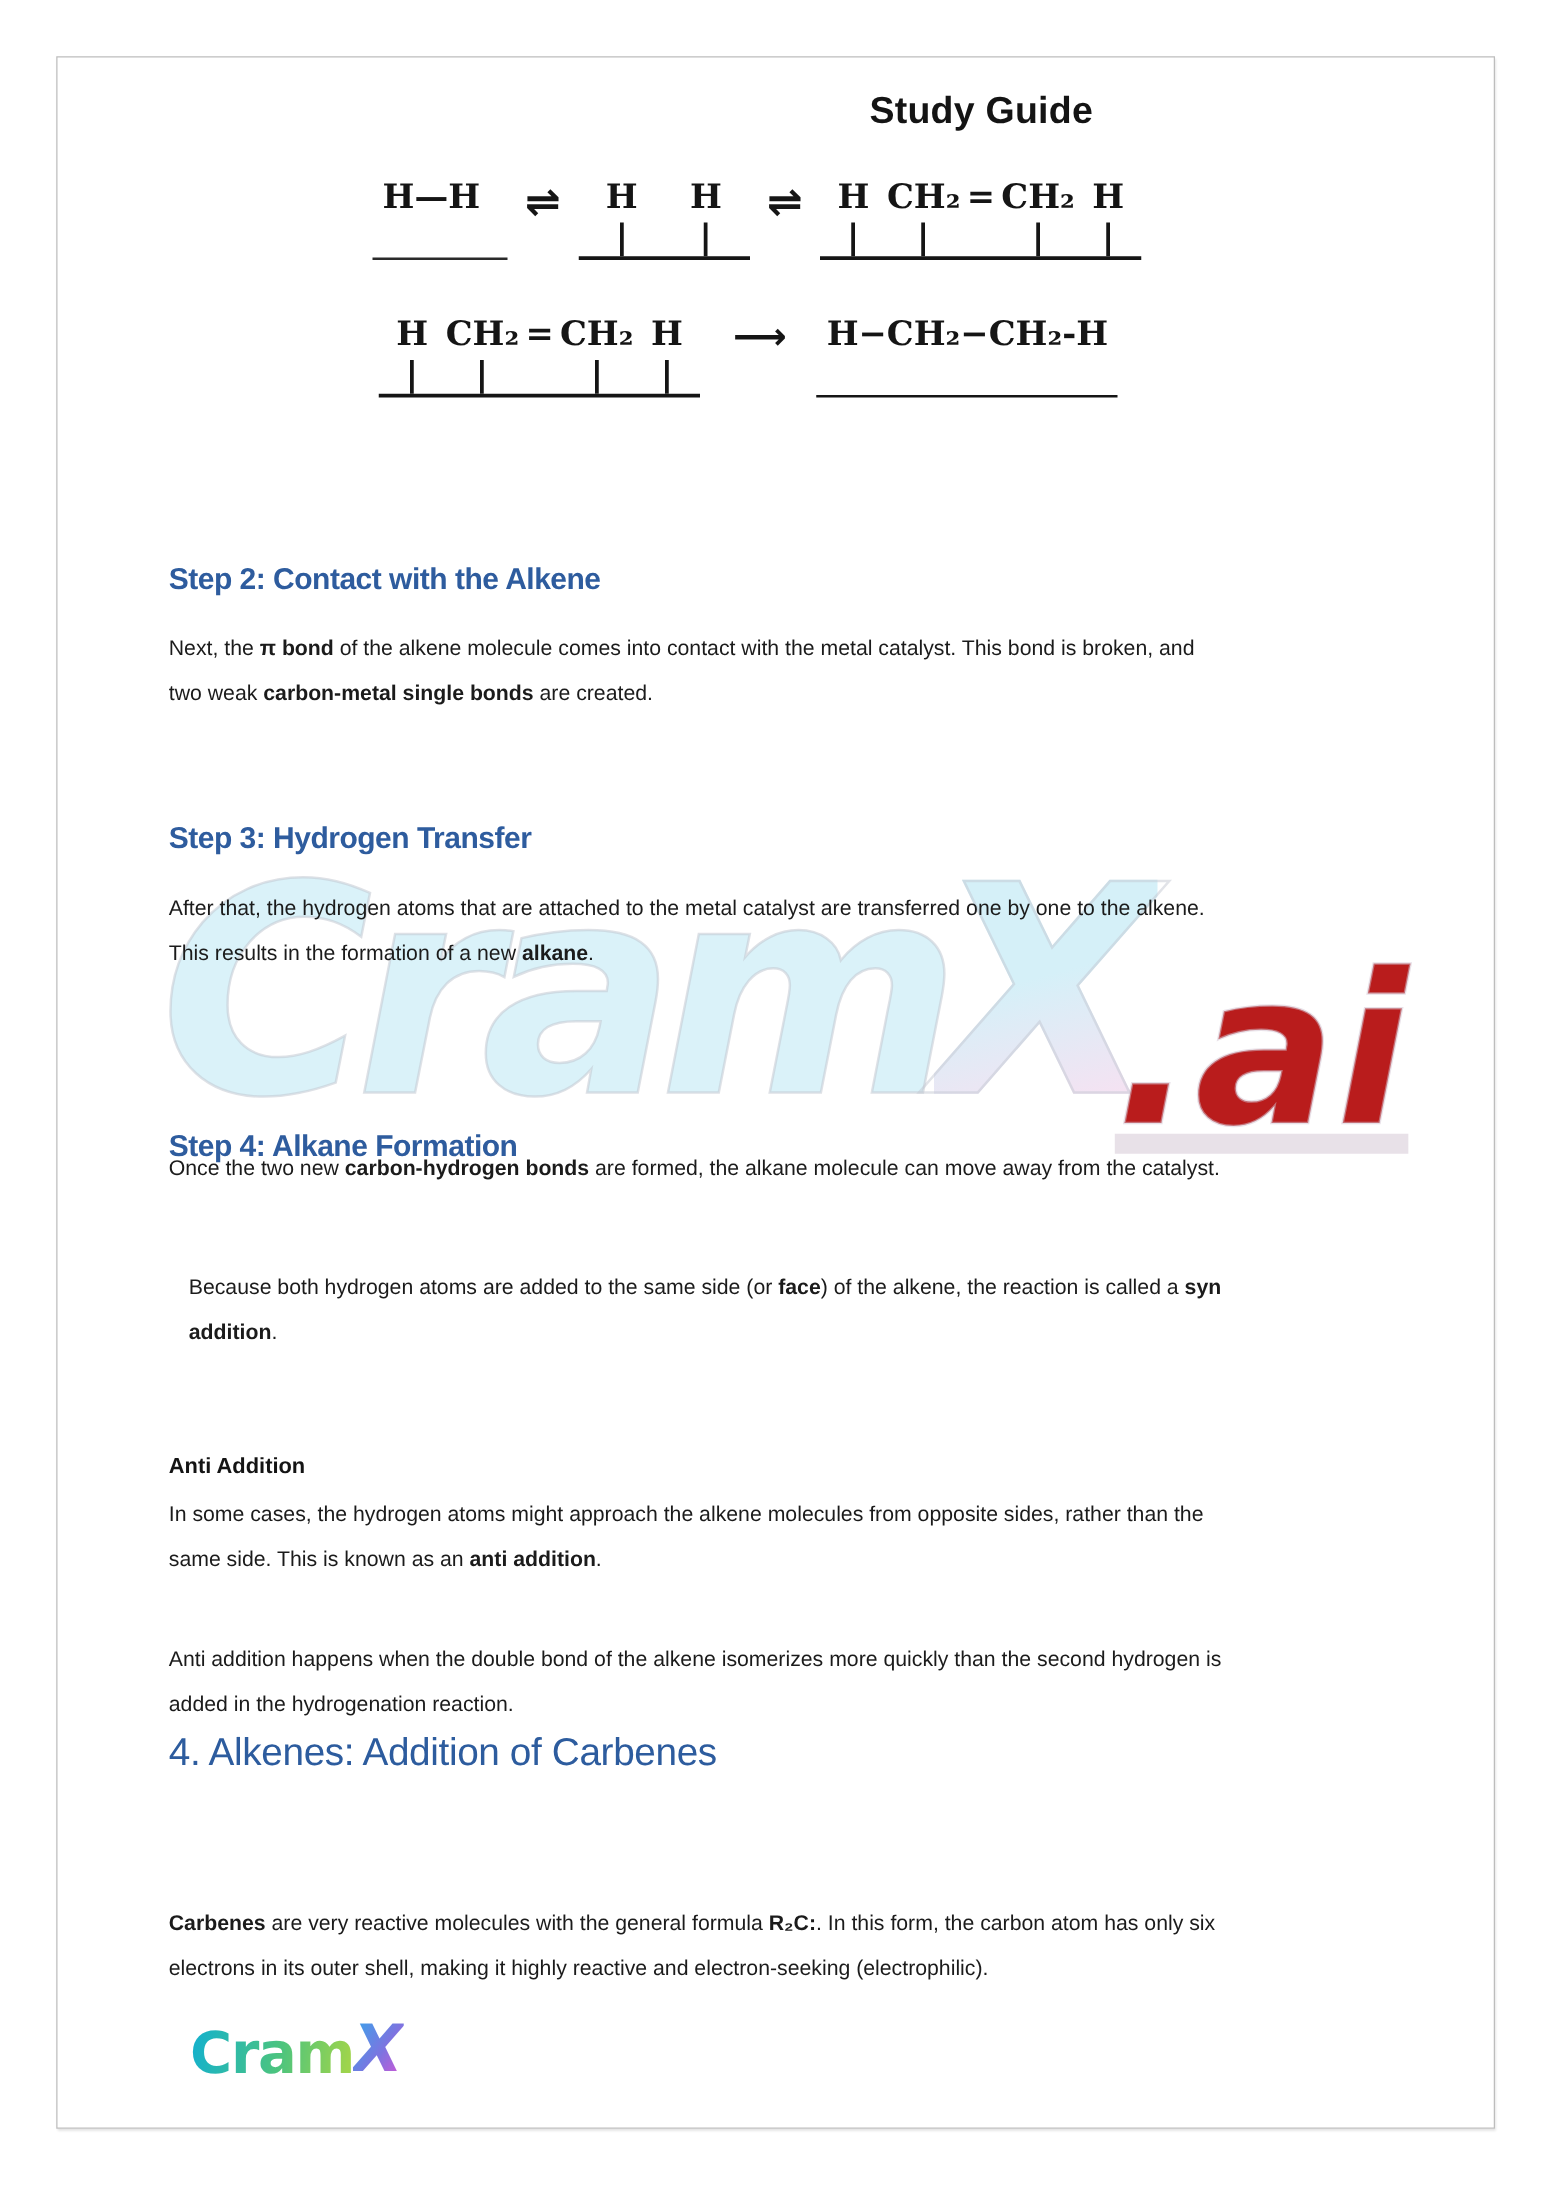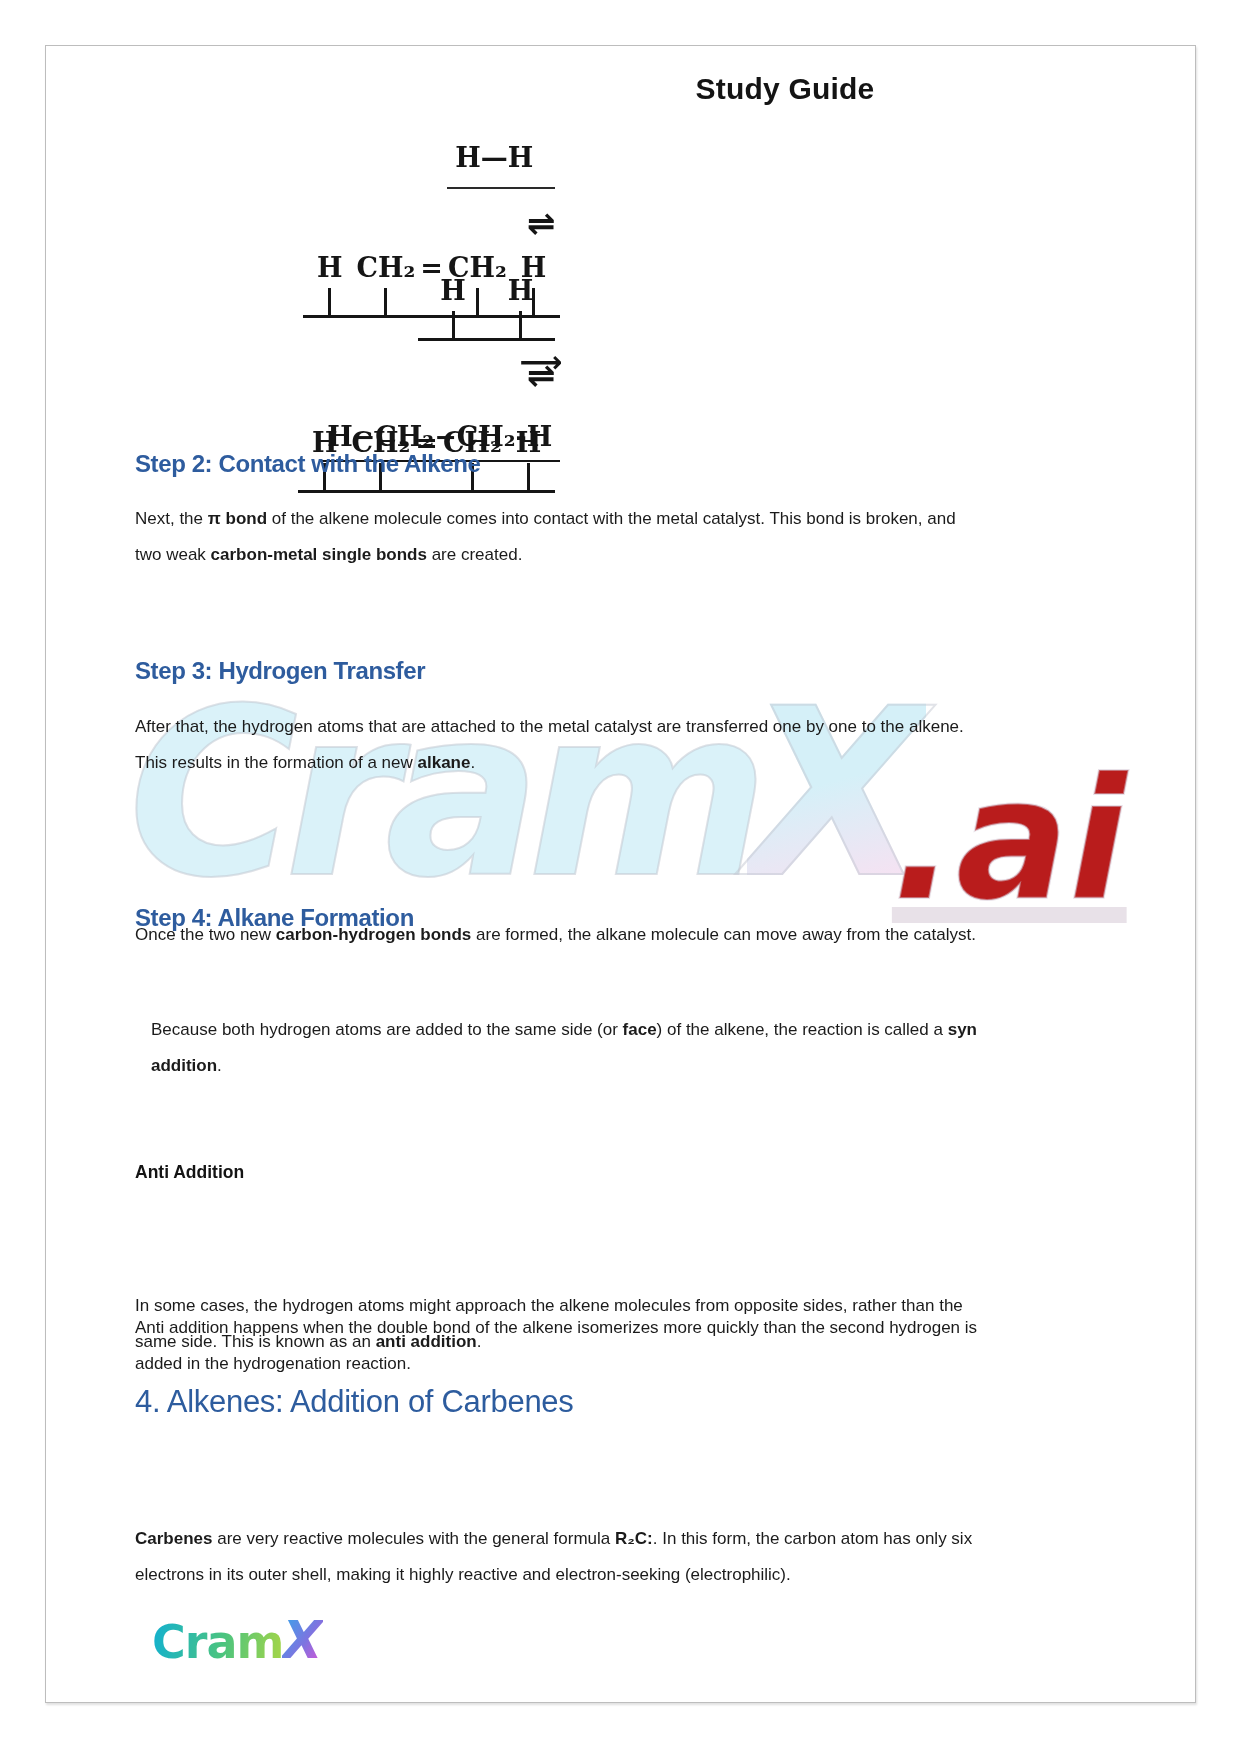--- a/index.html
+++ b/index.html
@@ -12,23 +12,23 @@
     position:absolute;left:45px;top:45px;width:1149px;height:1656px;
     background:#ffffff;border:1px solid #bdbdbd;box-shadow:1px 2px 2px rgba(0,0,0,0.12);
   }
   
   .doc-title{
     position:absolute;top:72px;left:595px;width:380px;text-align:center;
     font-size:30px;font-weight:700;color:#141414;z-index:2;letter-spacing:0.2px;
   }
   
   .fig-row{
-    position:absolute;display:flex;align-items:flex-end;z-index:2;
+    position:absolute;display:flex;z-index:2;
     font-family:"DejaVu Serif","Liberation Serif",serif;font-weight:700;
-    font-size:27px;color:#151515;flex-direction:column;
+    font-size:27px;color:#151515;
   }
   .fig-row1{left:298px;top:142px;gap:14px;}
   .fig-row2{left:303px;top:252px;gap:26px;}
   .hh-unit{border-bottom:2px solid #2a2a2a;padding:0 22px 14px 8px;}
   .surf-unit{display:flex;align-items:flex-end;border-bottom:3px solid #151515;}
   .unit2{gap:42px;padding:0 22px;}
   .unit3{gap:14px;padding:0 14px;}
   .acell{display:flex;flex-direction:column;align-items:center;}
   .tick{display:block;width:3px;height:27px;background:#151515;margin-top:5px;}
   .tick.hidden{visibility:hidden;}
@@ -176,21 +176,21 @@
 <div class="para" style="top:501px;"><span>Next, the </span><b>π bond</b><span> of the alkene molecule comes into contact with the metal catalyst. This bond is broken, and two weak </span><b>carbon-metal single bonds</b><span> are created.</span></div>
 
 <div class="step-heading" style="top:657px;">Step 3: Hydrogen Transfer</div>
 <div class="para" style="top:709px;"><span>After that, the hydrogen atoms that are attached to the metal catalyst are transferred one by one to the alkene. This results in the formation of a new </span><b>alkane</b><span>.</span></div>
 
 <div class="step-heading" style="top:904px;">Step 4: Alkane Formation</div>
 <div class="para" style="top:917px;"><span>Once the two new </span><b>carbon-hydrogen bonds</b><span> are formed, the alkane molecule can move away from the catalyst.</span></div>
 <div class="para" style="top:1012px;margin-left:16px;"><span>Because both hydrogen atoms are added to the same side (or </span><b>face</b><span>) of the alkene, the reaction is called a </span><b>syn addition</b><span>.</span></div>
 
 <div class="sub-heading" style="top:1162px;">Anti Addition</div>
-<div class="para" style="top:1288px;"><span>In some cases, the hydrogen atoms might approach the alkene molecules from opposite sides, rather than the same side. This is known as an </span><b>anti addition</b><span>.</span></div>
+<div class="para" style="top:1194px;"><span>In some cases, the hydrogen atoms might approach the alkene molecules from opposite sides, rather than the same side. This is known as an </span><b>anti addition</b><span>.</span></div>
 <div class="para" style="top:1310px;"><span>Anti addition happens when the double bond of the alkene isomerizes more quickly than the second hydrogen is added in the hydrogenation reaction.</span></div>
 
 <div class="big-heading" style="top:1384px;">4. Alkenes: Addition of Carbenes</div>
 <div class="para" style="top:1521px;"><b>Carbenes</b><span> are very reactive molecules with the general formula </span><b>R₂C:</b><span>. In this form, the carbon atom has only six electrons in its outer shell, making it highly reactive and electron-seeking (electrophilic).</span></div>
 
 <div class="logo">
   <span class="logo-cram">Cram</span>
     <span class="logo-x">X</span>
 </div>
 

